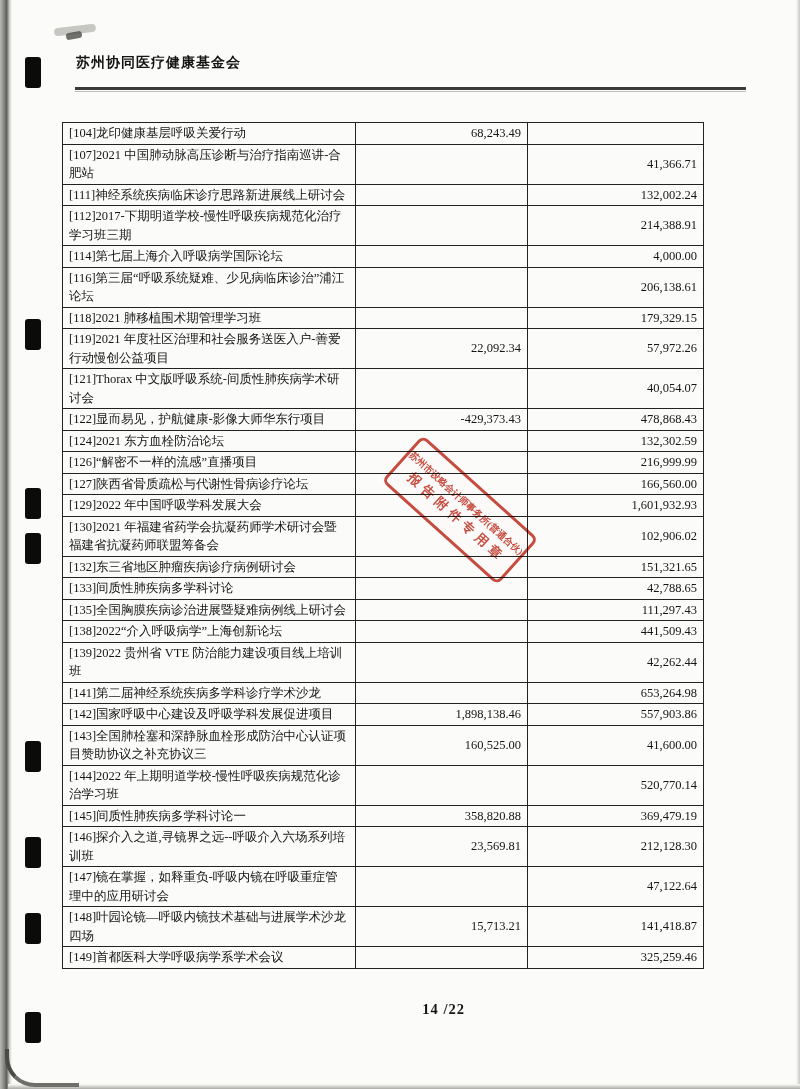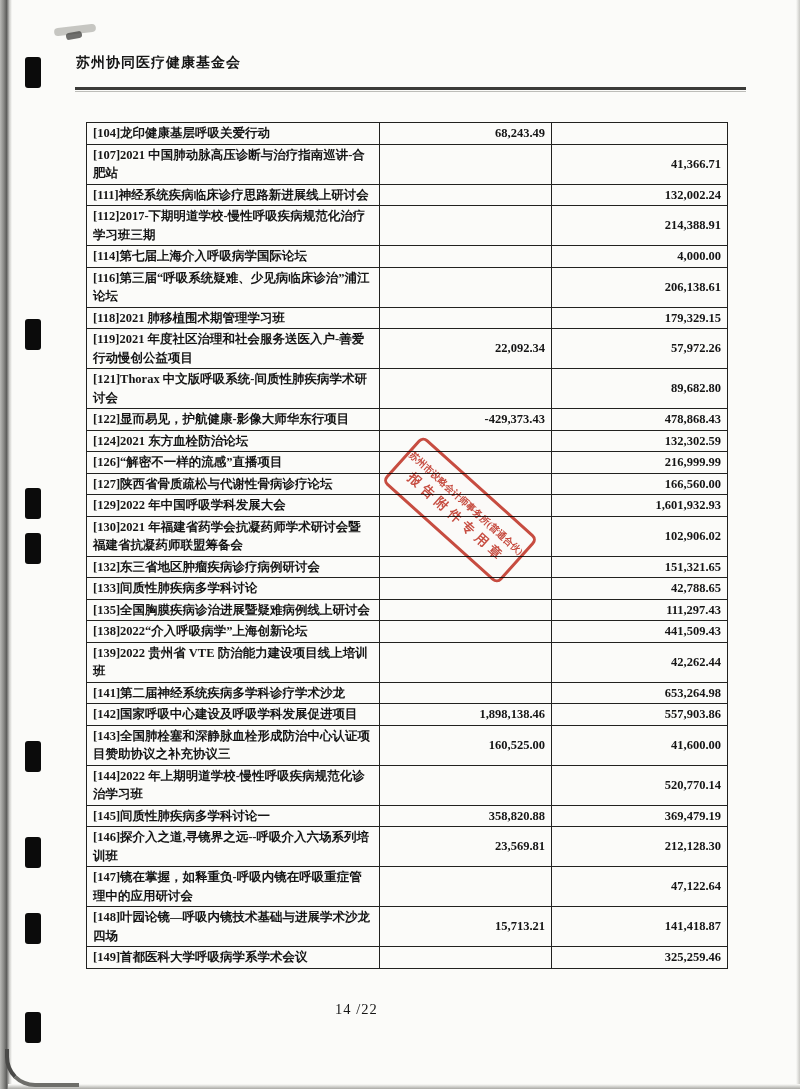--- a/index.html
+++ b/index.html
@@ -50,24 +50,23 @@
   .header-rule{
     position:absolute;left:75px;top:87px;width:671px;height:2.5px;
     background:#3b3b39;
   }
   .header-rule-shadow{
     position:absolute;left:75px;top:90.5px;width:671px;height:1px;
     background:#bdbdb9;
   }
   
   table.projects{
-    position:absolute;left:86px;top:122px;width:641px;
+    position:absolute;left:62px;top:122px;width:641px;
     border-collapse:collapse;table-layout:fixed;
     background:transparent;
-    font-weight:bold;
   }
   table.projects td{
     border:1.5px solid #222220;
     font-size:12.5px;line-height:18.5px;
     padding:1px 6px;vertical-align:middle;
     word-break:break-all;
   }
   td.c-name{padding-left:5px;padding-right:4px;}
   td.c-num{text-align:right;padding-right:9px;font-variant-numeric:tabular-nums;}
   
@@ -82,22 +81,22 @@
   .stamp-line1{
     font-size:9.5px;line-height:12px;letter-spacing:0;white-space:nowrap;
     font-weight:bold;
   }
   .stamp-line2{
     font-size:13px;line-height:16px;letter-spacing:5px;font-weight:bold;
     white-space:nowrap;margin-top:3px;text-indent:5px;
   }
   
   .page-number{
-    position:absolute;left:335px;top:1001px;width:130px;text-align:left;
-    font-size:14.5px;font-weight:normal;letter-spacing:1px;
+    position:absolute;left:335px;top:1001px;width:130px;text-align:right;
+    font-size:14.5px;font-weight:bold;letter-spacing:1px;
   }
 </style>
 </head>
 <body>
 
 <div class="edge-left"></div>
 <div class="edge-right"></div>
 <div class="edge-bottom"></div>
 <div class="corner-bl"></div>
 <div class="smudge-top"></div>
@@ -160,21 +159,21 @@
         <td class="c-num">179,329.15</td>
       </tr>
       <tr>
         <td class="c-name">[119]2021 年度社区治理和社会服务送医入户-善爱行动慢创公益项目</td>
         <td class="c-num">22,092.34</td>
         <td class="c-num">57,972.26</td>
       </tr>
       <tr>
         <td class="c-name">[121]Thorax 中文版呼吸系统-间质性肺疾病学术研讨会</td>
         <td class="c-num"></td>
-        <td class="c-num">89,682.80</td>
+        <td class="c-num">40,054.07</td>
       </tr>
       <tr>
         <td class="c-name">[122]显而易见，护航健康-影像大师华东行项目</td>
         <td class="c-num">-429,373.43</td>
         <td class="c-num">478,868.43</td>
       </tr>
       <tr>
         <td class="c-name">[124]2021 东方血栓防治论坛</td>
         <td class="c-num"></td>
         <td class="c-num">132,302.59</td>

